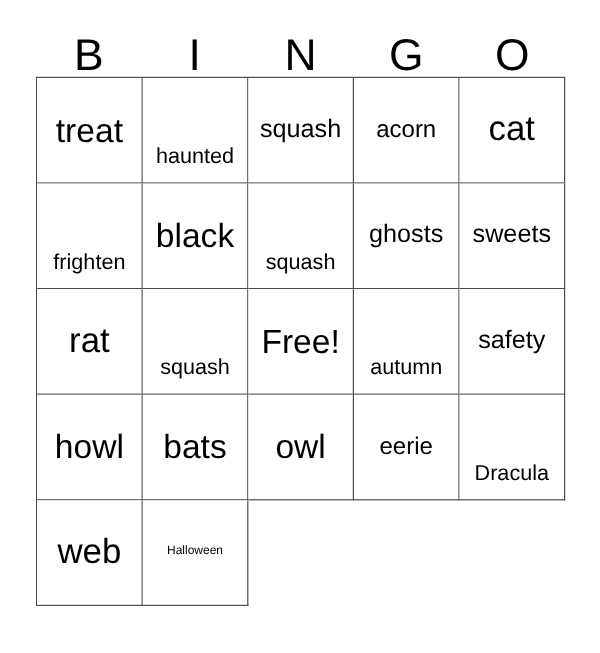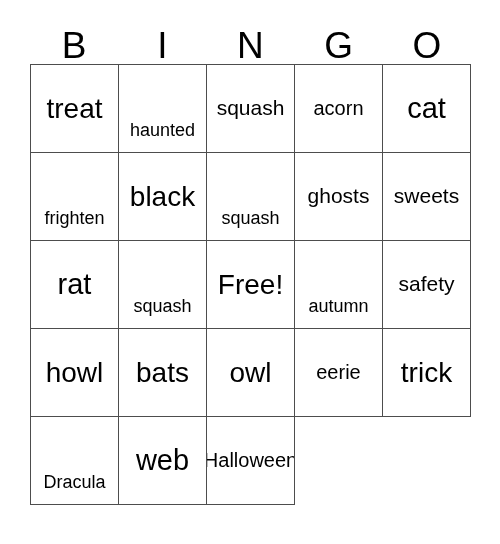--- a/index.html
+++ b/index.html
@@ -77,21 +77,21 @@
     text-align: center;
     font-weight: 400;
   }
 
   
   .sz-xl   { font-size: 29px; }
   .sz-lg   { font-size: 28px; }
   .sz-md   { font-size: 20px; }
   .sz-sm   { font-size: 21px; }
   .sz-xs   { font-size: 18px; margin-top: 44px; }
-  .sz-xxs  { font-size: 20px; }
+  .sz-xxs  { font-size: 10px; }
 </style>
 </head>
 <body>
 
 <div id="bingo-card">
 
   <div id="header-row">
     <div class="header-letter">B</div>
     <div class="header-letter">I</div>
     <div class="header-letter">N</div>
@@ -156,23 +156,20 @@
       <span class="cell-text sz-lg">bats</span>
     </div>
     <div class="cell">
       <span class="cell-text sz-lg">owl</span>
     </div>
     <div class="cell">
       <span class="cell-text sz-md">eerie</span>
     </div>
 
     <div class="cell">
-      <span class="cell-text sz-lg">trick</span>
-    </div>
-    <div class="cell">
       <span class="cell-text sz-xs">Dracula</span>
     </div>
     <div class="cell">
       <span class="cell-text sz-xl">web</span>
     </div>
     <div class="cell">
       <span class="cell-text sz-xxs">Halloween</span>
     </div>
 
   </div>

